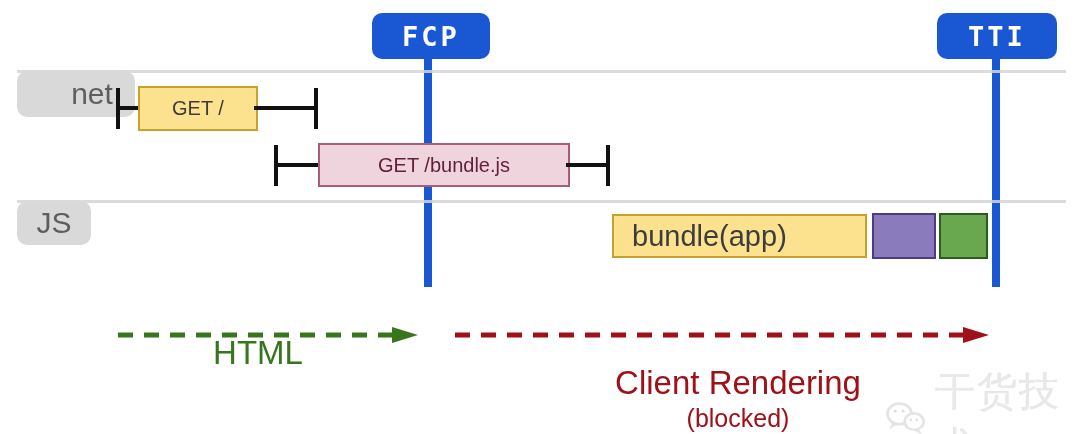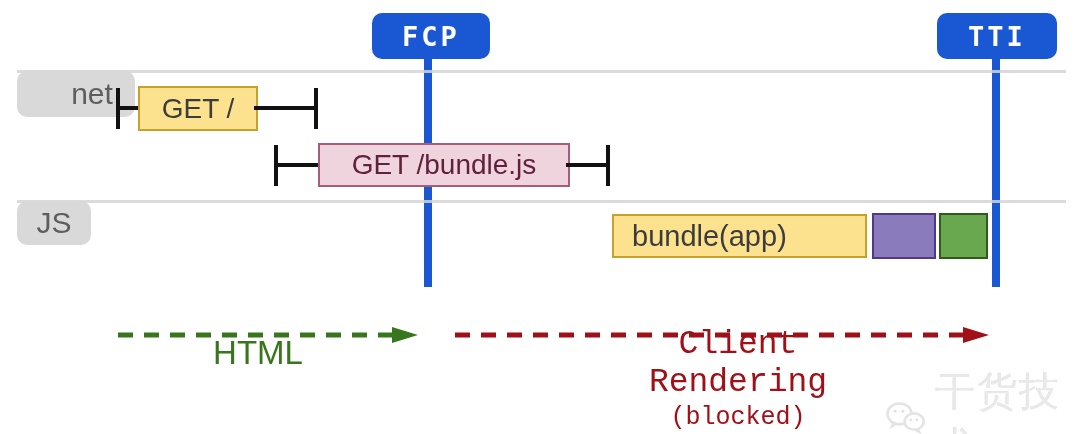--- a/index.html
+++ b/index.html
@@ -31,40 +31,40 @@
   
   .tick{position:absolute;width:4px;height:41px;background:var(--whisker-black);z-index:4;}
   .conn{position:absolute;height:4px;background:var(--whisker-black);z-index:4;}
   .t1-l{left:116px;top:88px;} .t1-r{left:314px;top:88px;}
   .c1-l{left:116px;top:106px;width:26px;} .c1-r{left:254px;top:106px;width:64px;}
   .t2-l{left:274px;top:145px;} .t2-r{left:606px;top:145px;}
   .c2-l{left:274px;top:163px;width:48px;} .c2-r{left:566px;top:163px;width:44px;}
 
   
   .box{position:absolute;box-sizing:border-box;display:flex;align-items:center;
-    justify-content:center;z-index:4;font-size:28px;}
+    justify-content:center;z-index:4;font-size:20px;}
   .box.get-root{left:138px;top:86px;width:120px;height:45px;background:var(--task-yellow);
     border:2.5px solid var(--task-yellow-border);color:var(--box-text);}
   .box.get-bundle{left:318px;top:143px;width:252px;height:44px;background:var(--request-pink);
     border:2.5px solid var(--request-pink-border);color:var(--request-pink-text);}
   .box.render{left:612px;top:214px;width:255px;height:44px;background:var(--task-yellow);
     border:2.5px solid var(--task-yellow-border);color:var(--box-text);
     justify-content:flex-start;padding-left:18px;font-size:29px;}
   .box.task-purple{left:872px;top:213px;width:64px;height:46px;background:var(--purple);
     border:2.5px solid var(--purple-border);}
   .box.task-green{left:939px;top:213px;width:49px;height:46px;background:var(--green);
     border:2.5px solid var(--green-border);}
 
   
   .arrow{position:absolute;top:324px;z-index:1;}
   .arrow.green{left:116px;} .arrow.red{left:453px;}
   .phase{position:absolute;width:300px;text-align:center;z-index:1;line-height:1.15;}
   .phase .main{font-size:33px;} .phase .sub{font-size:25px;margin-top:2px;}
   .phase.html{left:108px;top:334px;color:var(--phase-green);}
-  .phase.client{left:588px;top:326px;color:var(--phase-red);font-family:Liberation Mono, monospace;}
+  .phase.client{left:588px;top:364px;color:var(--phase-red);}
 
   
   .watermark{position:absolute;left:884px;top:364px;display:flex;align-items:center;gap:8px;
     color:var(--watermark-gray);z-index:1;}
   .watermark .wm-text{font-size:40px;letter-spacing:2px;
     text-shadow:1px 1px 0 #ffffff, -0.5px -0.5px 0 #dcdcdc;}
 </style>
 </head>
 <body>
 

